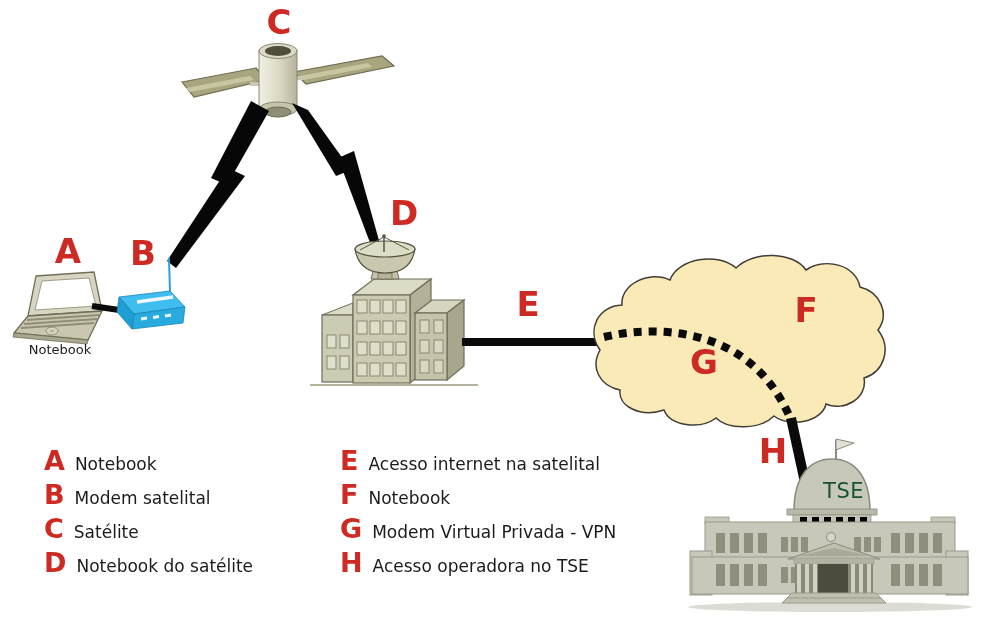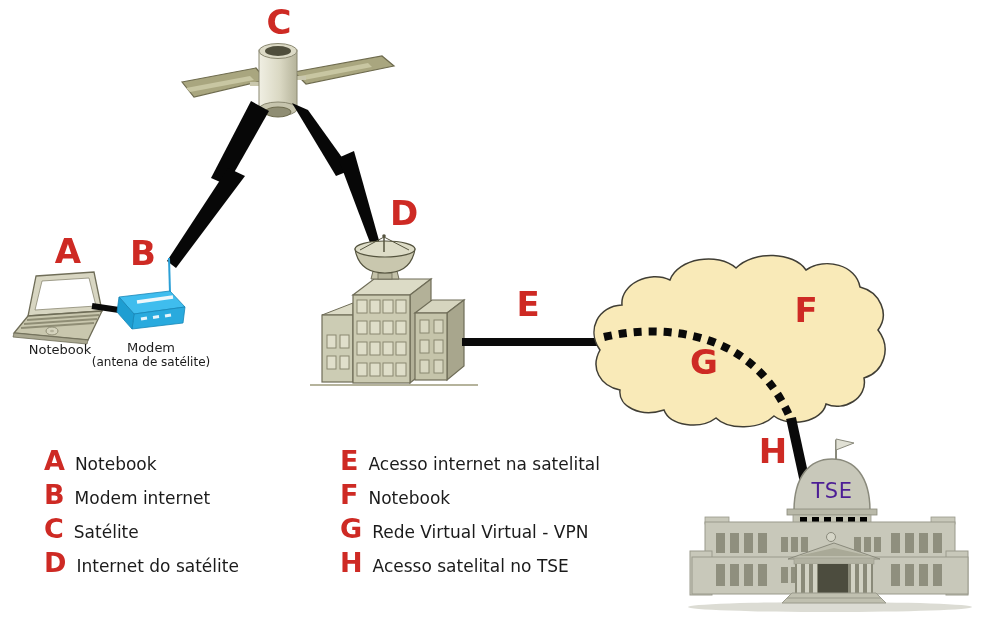--- a/index.html
+++ b/index.html
@@ -10,21 +10,21 @@
   svg.diagram { position:absolute; left:0; top:0; }
   .marker {
     position:absolute; transform:translateX(-50%);
     color:#ce2a24; font-weight:bold; font-size:34px; line-height:1;
   }
   .caption {
     position:absolute; color:#1c1c1c; text-align:center; line-height:1.12;
   }
   .caption .cap-line { display:block; }
   .tse-caption {
-    position:absolute; color:#4c1d95; text-align:center;
+    position:absolute; color:#14532d; text-align:right;
     font-size:21px; letter-spacing:0.5px;
   }
   .legend-row { position:absolute; display:flex; align-items:baseline; gap:10px; white-space:nowrap; }
   .legend-letter { color:#ce2a24; font-weight:bold; font-size:27px; line-height:1; }
   .legend-text  { color:#1b1b1b; font-size:17px; line-height:1; }
 </style>
 </head>
 <body>
 
 <div class="stage">
@@ -246,52 +246,48 @@
   <div class="marker" style="left:68px;  top:234px;">A</div>
   <div class="marker" style="left:143px; top:236px;">B</div>
   <div class="marker" style="left:279px; top:5px;">C</div>
   <div class="marker" style="left:404px; top:196px;">D</div>
   <div class="marker" style="left:528px; top:287px;">E</div>
   <div class="marker" style="left:806px; top:293px;">F</div>
   <div class="marker" style="left:704px; top:345px;">G</div>
   <div class="marker" style="left:773px; top:434px;">H</div>
 
   <div class="caption" style="left:10px; top:343px; width:100px; font-size:13px;">Notebook</div>
-  <div class="caption" style="left:88px; top:341px; width:126px;">
-    <span class="cap-line" style="font-size:13px;">Modem</span>
-    <span class="cap-line" style="font-size:12px;">(antena de satélite)</span>
-  </div>
   <div class="tse-caption" style="left:800px; top:479px; width:64px;">TSE</div>
 
   <div class="legend-row" style="left:44px; top:447px;">
     <span class="legend-letter">A</span>
     <span class="legend-text">Notebook</span>
   </div>
   <div class="legend-row" style="left:44px; top:481px;">
     <span class="legend-letter">B</span>
-    <span class="legend-text">Modem internet</span>
+    <span class="legend-text">Modem satelital</span>
   </div>
   <div class="legend-row" style="left:44px; top:515px;">
     <span class="legend-letter">C</span>
     <span class="legend-text">Satélite</span>
   </div>
   <div class="legend-row" style="left:44px; top:549px;">
     <span class="legend-letter">D</span>
-    <span class="legend-text">Internet do satélite</span>
+    <span class="legend-text">Notebook do satélite</span>
   </div>
   <div class="legend-row" style="left:340px; top:447px;">
     <span class="legend-letter">E</span>
     <span class="legend-text">Acesso internet na satelital</span>
   </div>
   <div class="legend-row" style="left:340px; top:481px;">
     <span class="legend-letter">F</span>
     <span class="legend-text">Notebook</span>
   </div>
   <div class="legend-row" style="left:340px; top:515px;">
     <span class="legend-letter">G</span>
-    <span class="legend-text">Rede Virtual Virtual - VPN</span>
+    <span class="legend-text">Modem Virtual Privada - VPN</span>
   </div>
   <div class="legend-row" style="left:340px; top:549px;">
     <span class="legend-letter">H</span>
-    <span class="legend-text">Acesso satelital no TSE</span>
+    <span class="legend-text">Acesso operadora no TSE</span>
   </div>
 
 </div>
 
 </body></html>

